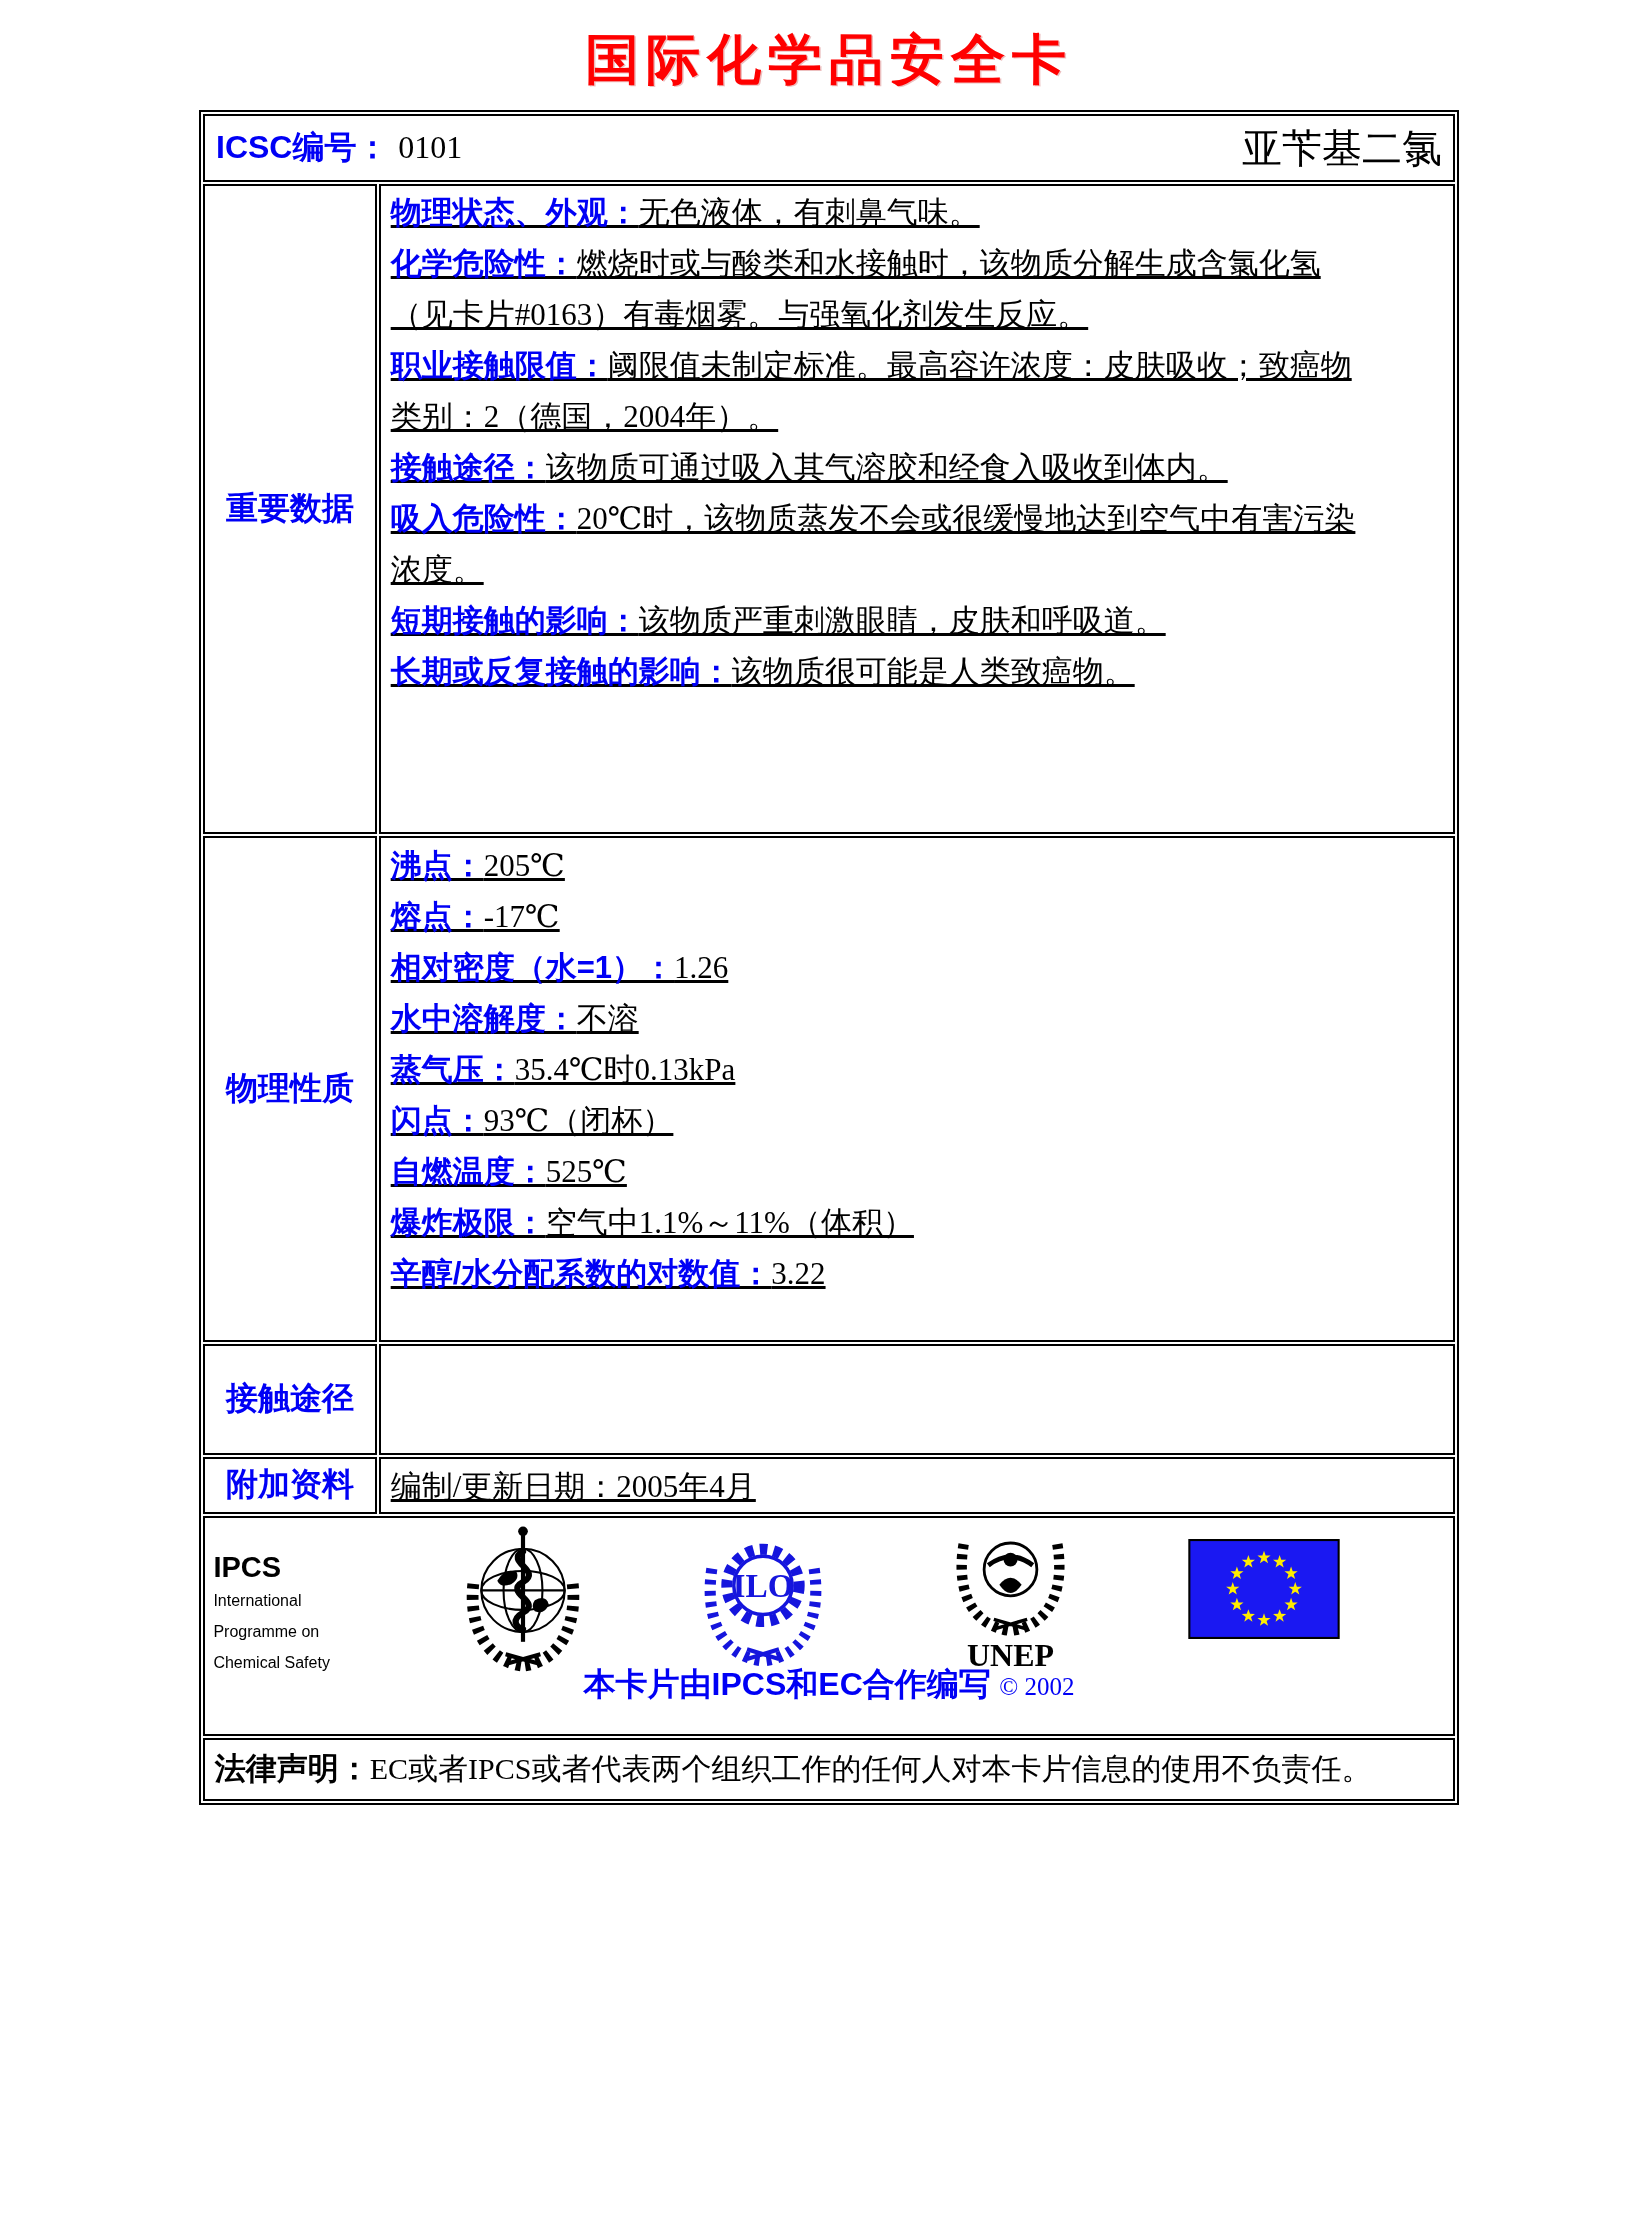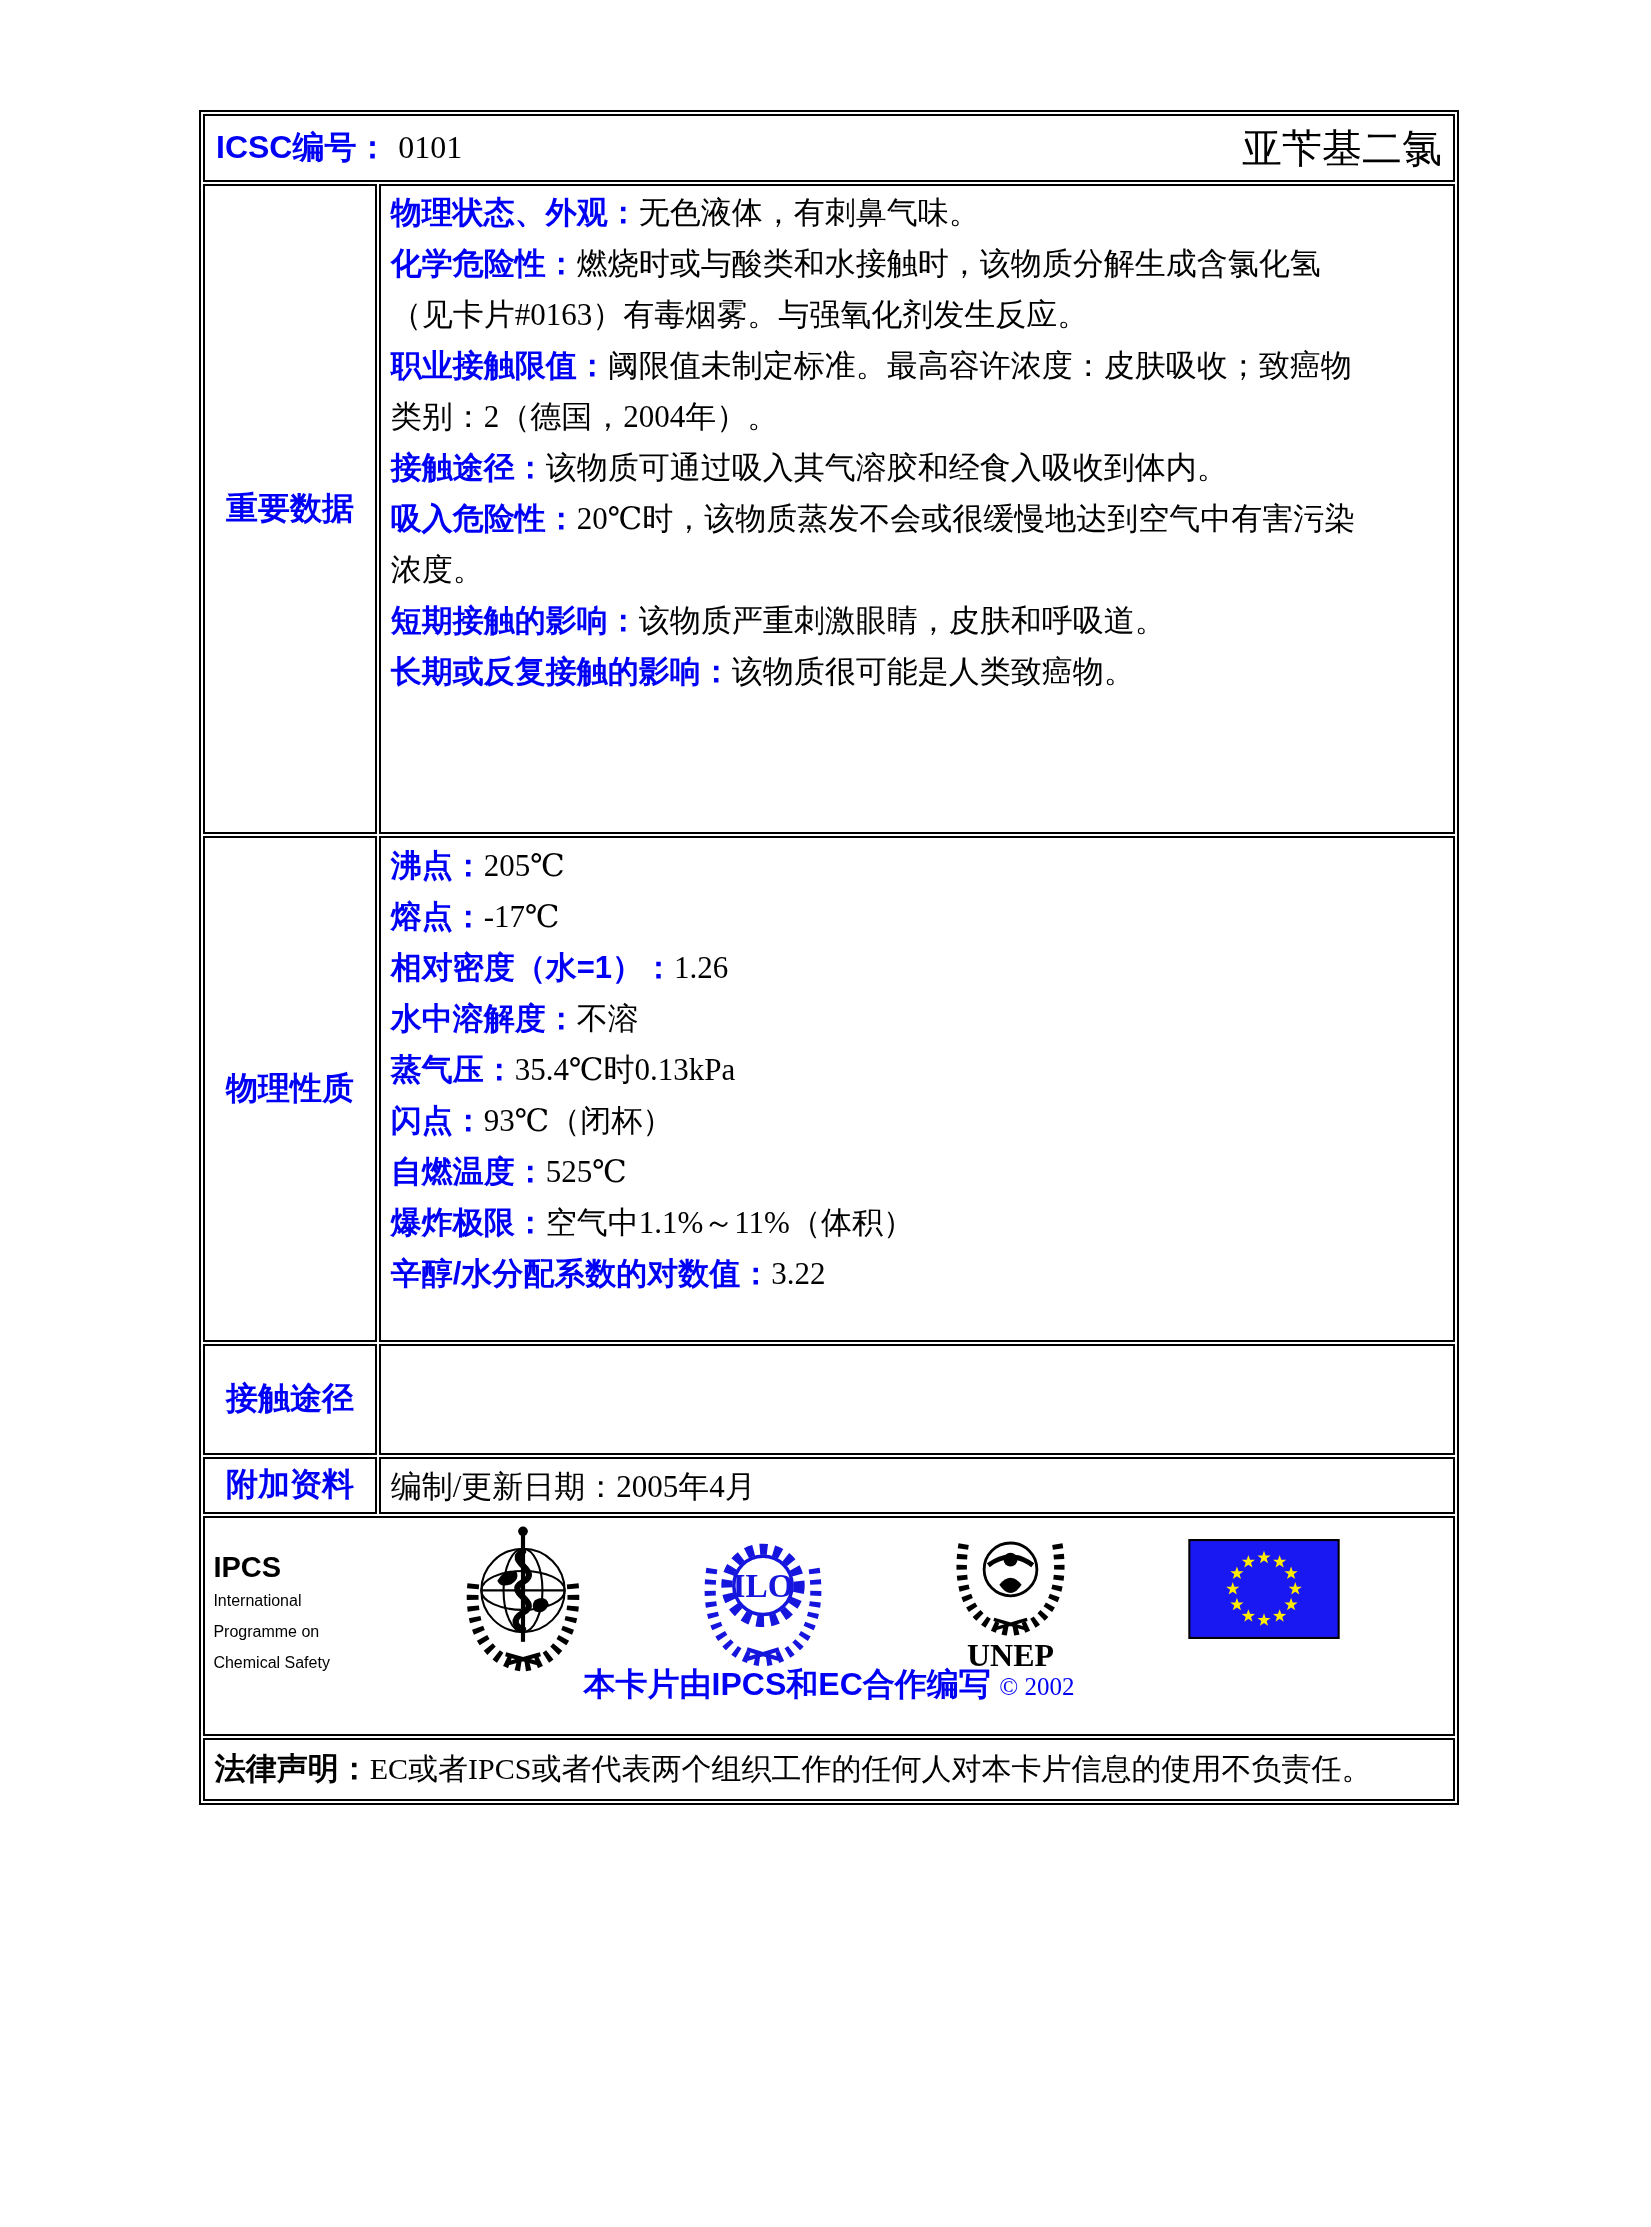--- a/index.html
+++ b/index.html
@@ -13,21 +13,21 @@
   td{border:2.8px solid #000;background:#fff;padding:0;vertical-align:top;}
   td.hdr{height:64px;vertical-align:middle;padding:0 11px;}
   .hdr-flex{display:flex;justify-content:space-between;align-items:center;width:100%;}
   .blab{color:#0000f5;font-weight:bold;font-family:"Liberation Sans","DejaVu Sans",sans-serif;}
   .hdr-label{font-size:32px;}
   .hdr-num{font-size:32px;color:#000;margin-left:9.7px;}
   .hdr-chem{font-size:40px;color:#000;}
   td.rowlabel{width:170px;text-align:center;vertical-align:middle;
               color:#0000f5;font-weight:bold;font-size:32px;
               font-family:"Liberation Sans","DejaVu Sans",sans-serif;}
-  td.content{padding:1.4px 7px 0 9.7px;font-size:31px;line-height:51px;}
+  td.content{padding:1.4px 7px 0 9.7px;font-size:31px;line-height:51px;text-decoration:underline;}
   td.imp{height:645px;}
   td.phy{height:500px;}
   td.env{height:106px;}
   td.note{height:106px;}
   td.addl{height:42px;vertical-align:middle;font-size:31px;}
   .tline .blab{font-size:31px;}
   td.logos{height:188px;position:relative;padding:14px;}
   .ipcs{position:absolute;left:8.4px;top:31px;font-family:"Liberation Sans","DejaVu Sans",sans-serif;}
   .ipcs-title{font-size:29px;font-weight:bold;line-height:36px;}
   .ipcs-line{font-size:16px;line-height:31px;}
@@ -41,20 +41,21 @@
              font-family:"Liberation Sans","DejaVu Sans",sans-serif;}
   .copy-year{color:#0000f5;font-size:25px;margin-left:8.4px;}
   td.legal{height:59px;vertical-align:middle;padding:0 9.7px;font-size:30px;}
   .legal-label{font-weight:bold;font-family:"Liberation Sans","DejaVu Sans",sans-serif;font-size:31px;}
 </style>
 </head>
 <body>
 
 <div class="page">
 
+  <div class="title">国际化学品安全卡</div>
 
   <table class="card">
 
     <tbody>
         <tr>
       <td class="hdr" colspan="2">
         <div class="hdr-flex">
           <span>
             <span class="blab hdr-label">ICSC编号：</span><span class="hdr-num">0101</span>
           </span>

